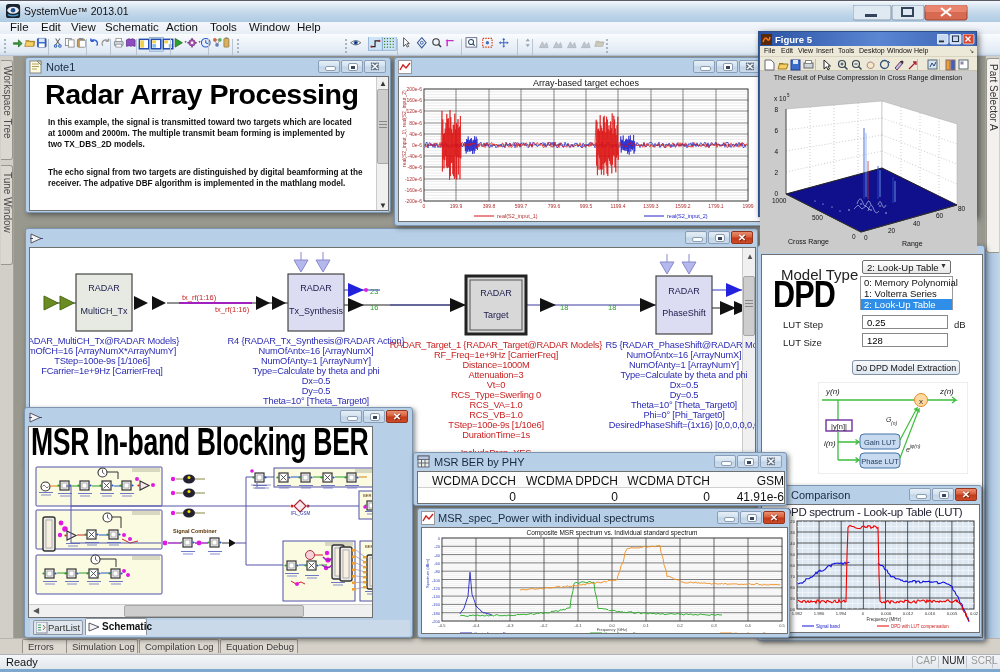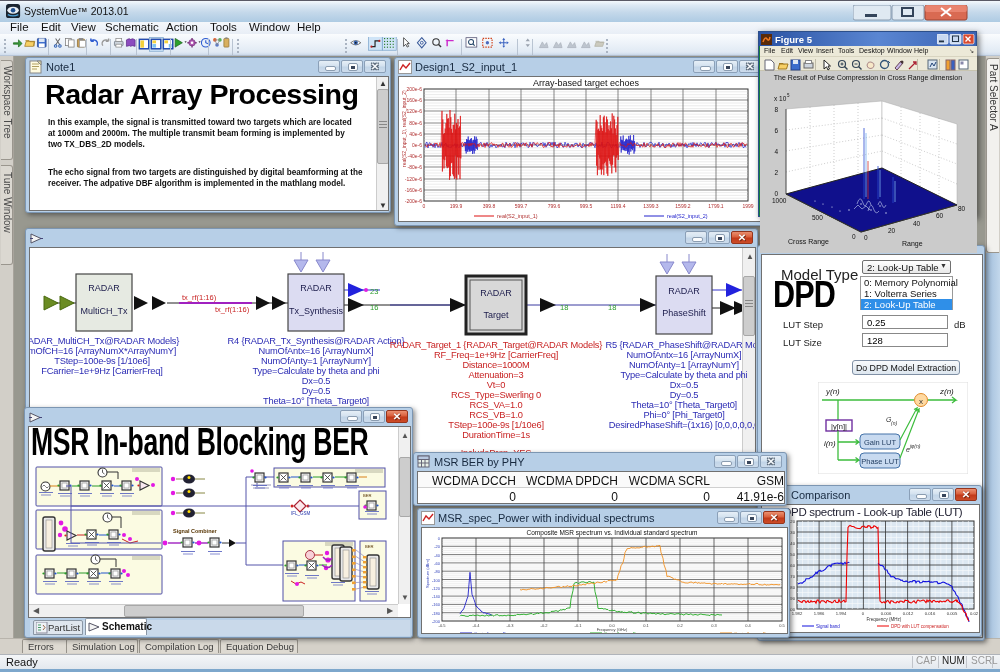--- a/index.html
+++ b/index.html
@@ -453,23 +453,20 @@
         <div class="abs" style="left:349px;top:44px;width:8px;height:1px;background:#888"></div>
         <div class="abs" style="left:349px;top:47px;width:8px;height:1px;background:#888"></div>
         <div class="abs" style="left:349px;top:50px;width:8px;height:1px;background:#888"></div>
         <div class="abs" style="left:349px;top:2px;font-size:8px;color:#333">▲</div>
         <div class="abs" style="left:349px;top:124px;font-size:8px;color:#333">▼</div>
         <div class="abs" style="left:15px;top:3px;font-size:27px;font-weight:bold;color:#000;white-space:nowrap;transform:scaleX(1.06);transform-origin:left;letter-spacing:-0.5px">Radar Array Processing</div>
         <div class="abs" style="left:18px;top:40px;font-size:8.8px;font-weight:bold;color:#111;line-height:11px;white-space:nowrap;transform:scaleX(0.93);transform-origin:left">In this example, the signal is transmitted toward two targets which are located<br>at 1000m and 2000m. The multiple transmit beam forming is implemented by<br>two TX_DBS_2D models.<br><br><span style="display:inline-block;margin-top:14px"></span>The echo signal from two targets are distinguished by digital beamforming at the<br>receiver. The adpative DBF algorithm is implemented in the mathlang model.</div>
       </div>
     </div>
 <div class="win" style="left:394px;top:57px;width:372px;height:169px;z-index:20">
-      <div class="wtb">
-        <span class="wtxt" style="left:20px">Design1_S2_input_1</span>
-      </div>
       <div class="abs" style="left:3px;top:2px"><svg width="14" height="14">
           <rect x="0.5" y="0.5" width="13" height="13" fill="#fff" stroke="#999"></rect>
           <path d="M2 10 L5 5 L8 8 L12 3" stroke="#cc2222" stroke-width="1.4" fill="none"></path>
         </svg></div>
       <div class="wbtns" style="left:297px">
         <div class="wb">
           <div class="g gmin"></div>
         </div>
         <div class="wb">
           <div class="g gmax"></div>
@@ -573,21 +570,21 @@
         <div class="wb">
           <div class="g gmin"></div>
         </div>
         <div class="wb">
           <div class="g gmax"></div>
         </div>
         <div class="wb red">
           <div class="g gclo"></div>
         </div>
       </div>
-      <div class="wcontent" style="left:3px;top:18px;width:383px;height:192px">
+      <div class="wcontent" style="left:3px;top:18px;width:345px;height:192px">
         <div class="abs" style="left:2px;top:-6px;font-size:38px;font-weight:bold;color:#000;white-space:nowrap;transform:scaleX(0.70);transform-origin:left;letter-spacing:-0.5px">MSR In-band Blocking BER</div>
         <svg class="abs" style="left:0;top:38px" width="369" height="139">
           <rect x="7" y="2" width="126" height="39" fill="#fbfbe2" stroke="#5050a8" rx="1"></rect>
           <rect x="103" y="3" width="28" height="4" fill="#d8d8c0"></rect>
           <rect x="7" y="45" width="126" height="39" fill="#fbfbe2" stroke="#5050a8" rx="1"></rect>
           <rect x="103" y="46" width="28" height="4" fill="#d8d8c0"></rect>
           <rect x="7" y="90" width="126" height="39" fill="#fbfbe2" stroke="#5050a8" rx="1"></rect>
           <rect x="103" y="91" width="28" height="4" fill="#d8d8c0"></rect>
           <circle cx="16.5" cy="21.5" r="4.5" fill="#fff" stroke="#333" stroke-width="1.1"></circle>
           <path d="M13.5 21.5 q1.5 -3 3 0 q1.5 3 3 0" stroke="#555" fill="none" stroke-width="0.8"></path>
@@ -880,21 +877,21 @@
           <div class="g gmax"></div>
         </div>
         <div class="wb">
           <div class="g gclo"></div>
         </div>
       </div>
       <div class="wcontent" style="left:3px;top:18px;width:368px;height:33px">
         <div class="abs" style="left:0;top:0;width:368px;height:16px;background:#fafafa;border-bottom:1px solid #d0d0d0"></div>
         <div class="abs" style="left:-62px;top:2px;width:160px;text-align:right;font-size:12px;color:#111">WCDMA DCCH</div>
         <div class="abs" style="left:40px;top:2px;width:160px;text-align:right;font-size:12px;color:#111">WCDMA DPDCH</div>
-        <div class="abs" style="left:132px;top:2px;width:160px;text-align:right;font-size:12px;color:#111">WCDMA SCRL</div>
+        <div class="abs" style="left:132px;top:2px;width:160px;text-align:right;font-size:12px;color:#111">WCDMA DTCH</div>
         <div class="abs" style="left:206px;top:2px;width:160px;text-align:right;font-size:12px;color:#111">GSM</div>
         <div class="abs" style="left:-62px;top:18px;width:160px;text-align:right;font-size:12px;color:#111">0</div>
         <div class="abs" style="left:40px;top:18px;width:160px;text-align:right;font-size:12px;color:#111">0</div>
         <div class="abs" style="left:132px;top:18px;width:160px;text-align:right;font-size:12px;color:#111">0</div>
         <div class="abs" style="left:206px;top:18px;width:160px;text-align:right;font-size:12px;color:#111">41.91e-6</div>
       </div>
     </div>
 <div class="win" style="left:757px;top:485px;width:225px;height:152px;z-index:35">
       <div class="wtb">
         <span class="wtxt" style="left:33px">Comparison</span>

